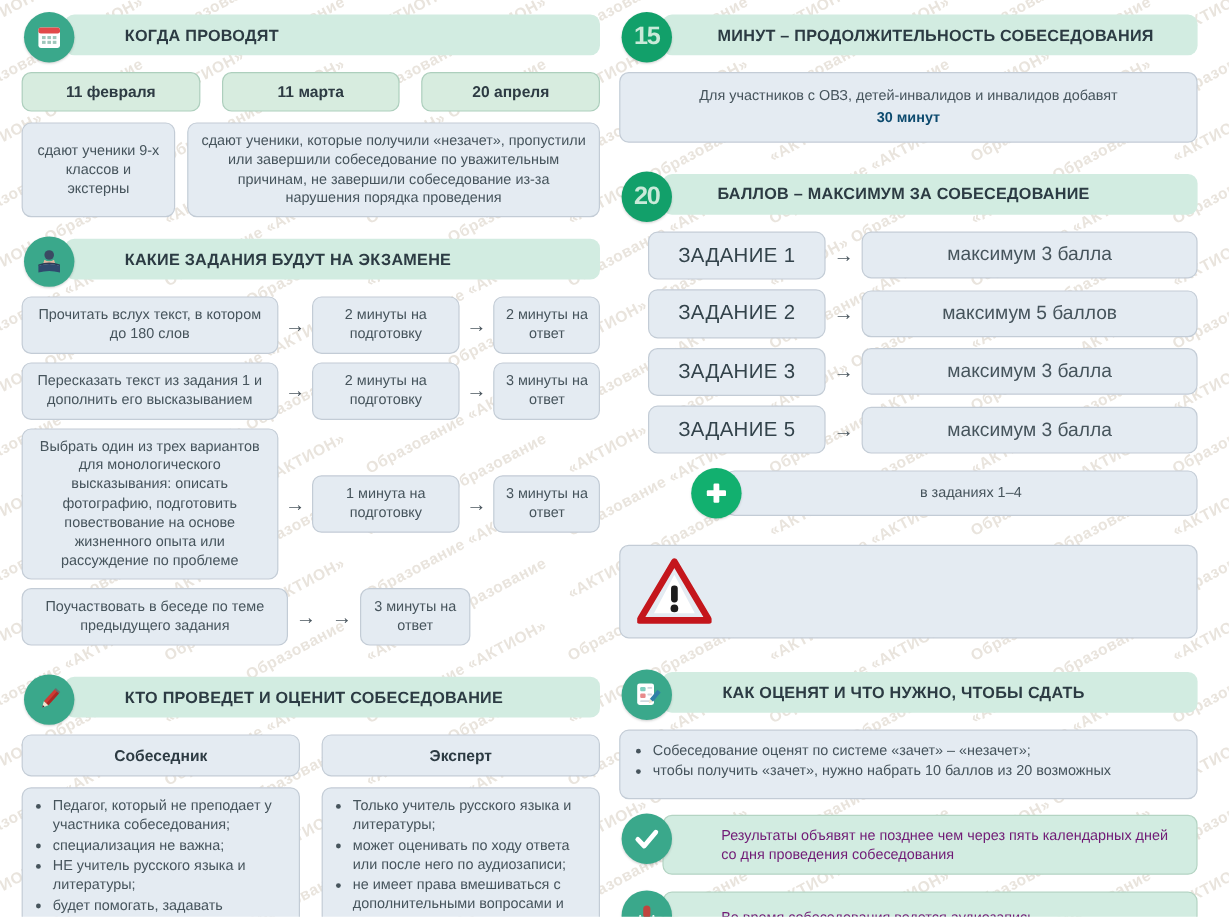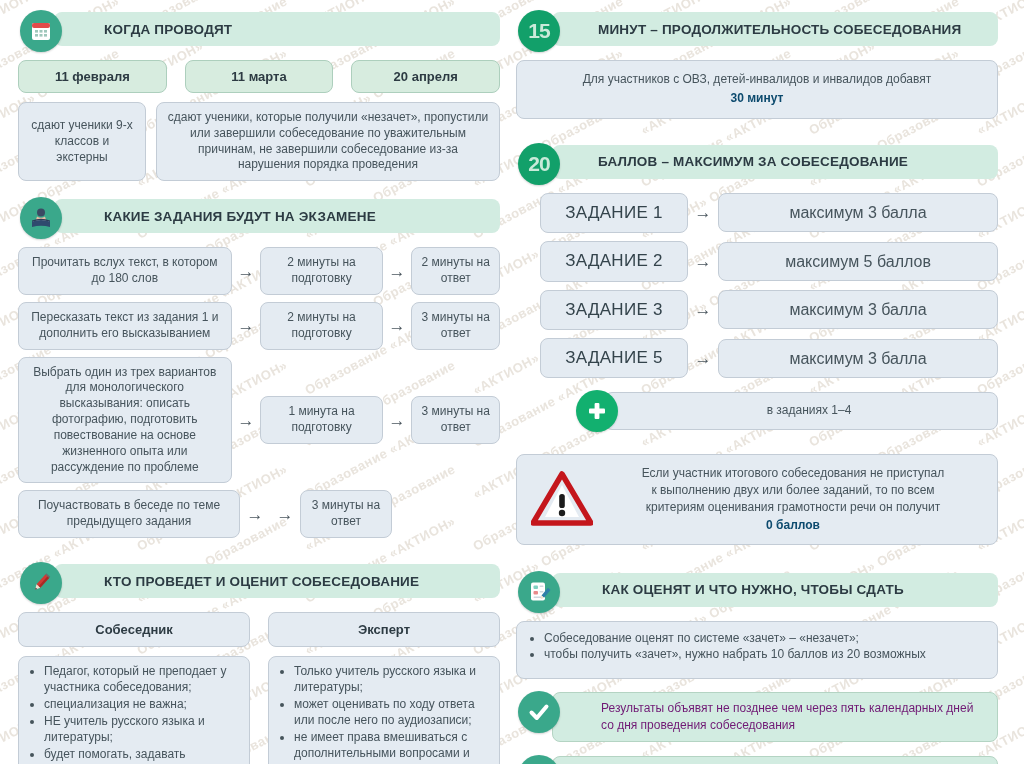--- a/index.html
+++ b/index.html
@@ -436,26 +436,20 @@
 
     <div class="card warn">
       <div>
         <svg width="62" height="56" viewBox="0 0 62 56">
           <path d="M31 3 L60 52 L2 52 Z" fill="none" stroke="#c4161c" stroke-width="5.5" stroke-linejoin="round"></path>
           <path d="M31 14 L48 46 L14 46 Z" fill="#ffffff"></path>
           <rect x="28.2" y="23" width="5.6" height="14" rx="2.6" fill="#1c1c1c"></rect>
           <circle cx="31" cy="42" r="3.2" fill="#1c1c1c"></circle>
         </svg>
       </div>
-      <div class="txt">
-        <div>Если участник итогового собеседования не приступал</div>
-        <div>к выполнению двух или более заданий, то по всем</div>
-        <div>критериям оценивания грамотности речи он получит</div>
-        <div class="b">0 баллов</div>
-      </div>
     </div>
 
     <div class="sec-head" style="margin-top:26px;">
       <div class="badge-icon">
         <svg width="26" height="26" viewBox="0 0 26 26">
           <rect x="5" y="3.5" width="14" height="18" rx="2" fill="#ffffff"></rect>
           <rect x="7.5" y="6.5" width="4.5" height="3.6" rx="1" fill="#7fd0c0"></rect>
           <rect x="7.5" y="12" width="4.5" height="3.6" rx="1" fill="#e88b8b"></rect>
           <rect x="13.5" y="6.5" width="4" height="1.5" rx=".7" fill="#cfd8de"></rect>
           <rect x="13.5" y="12" width="4" height="1.5" rx=".7" fill="#cfd8de"></rect>

